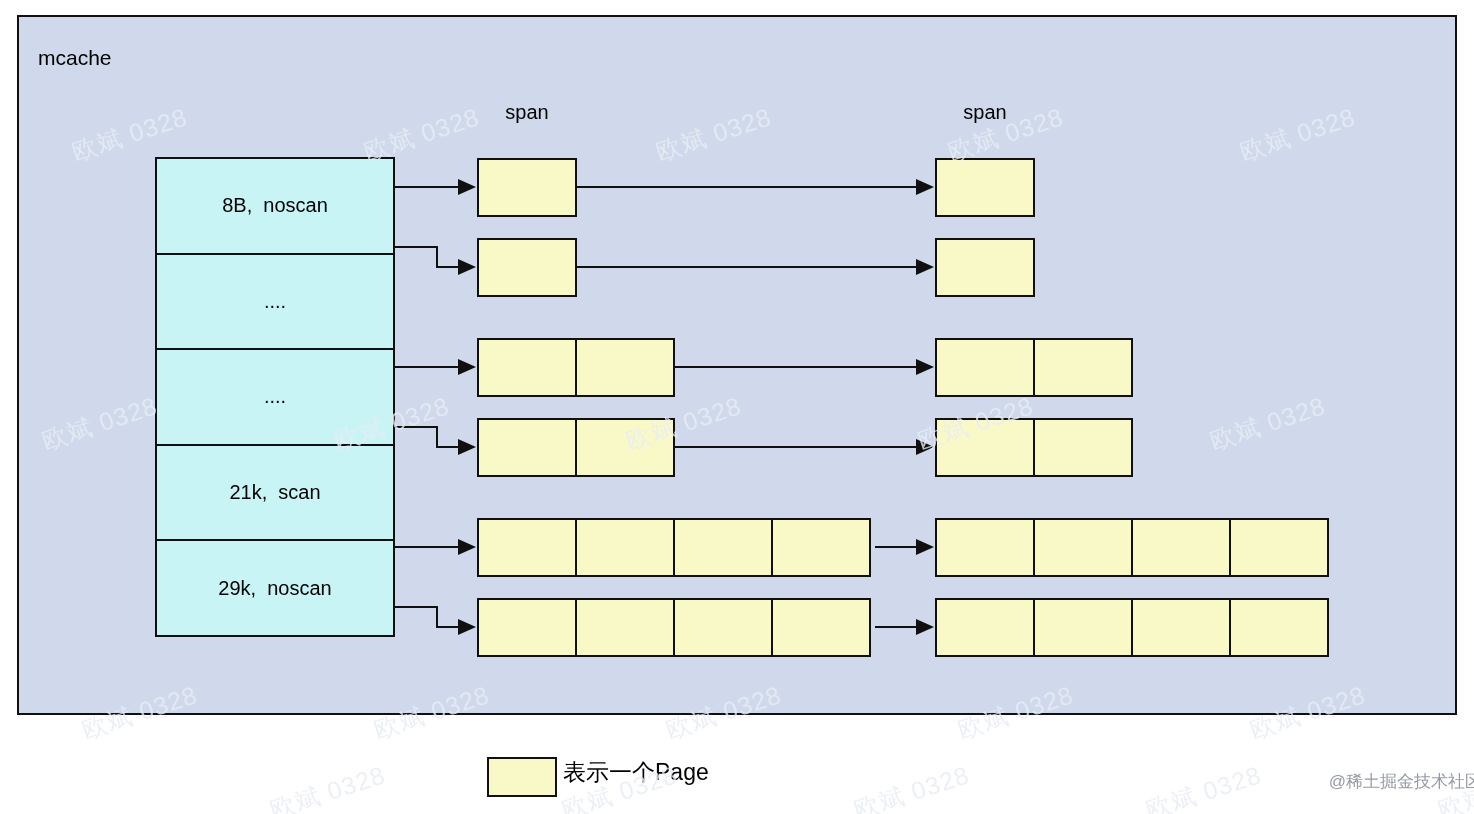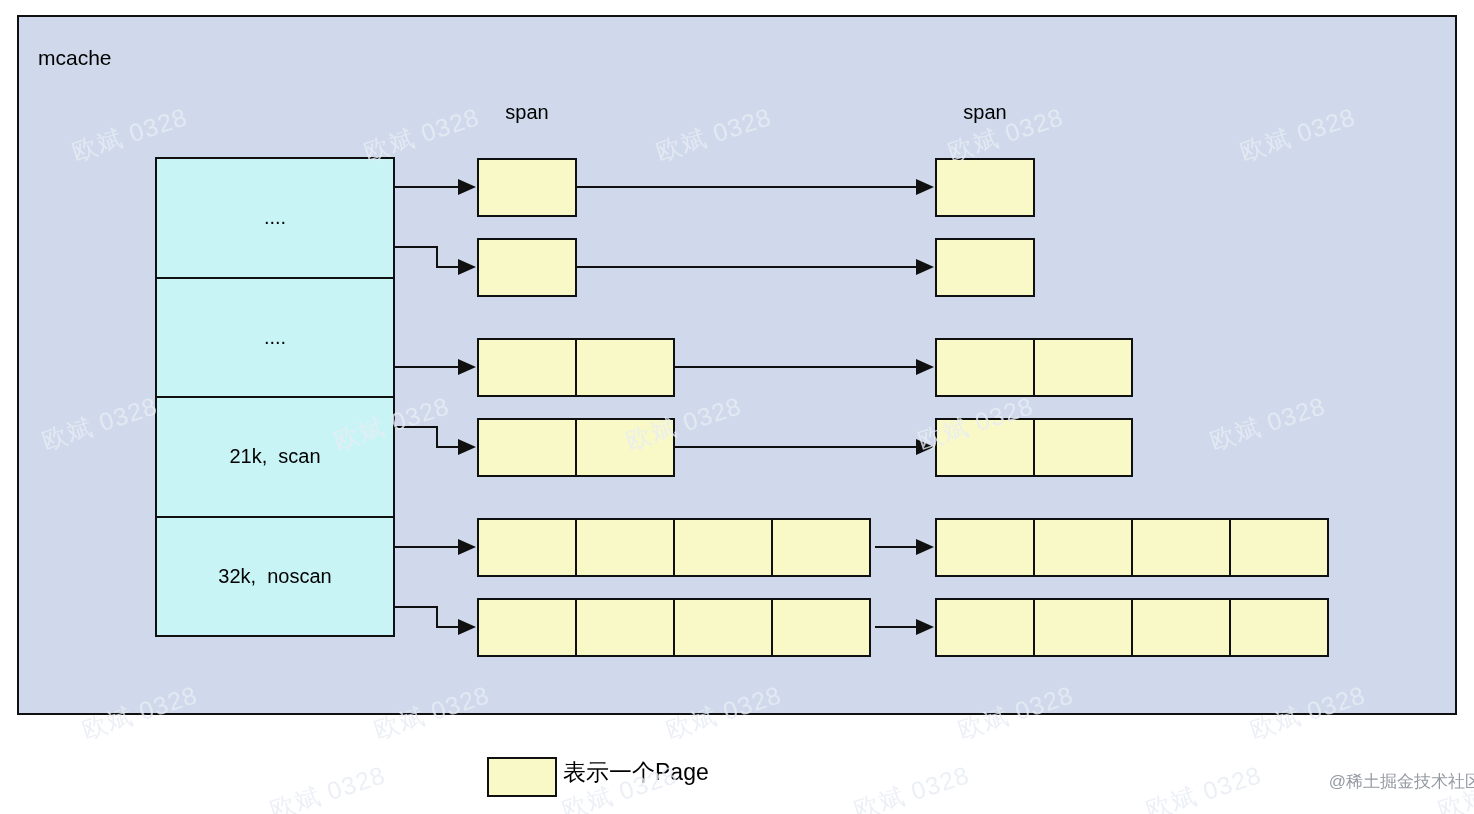--- a/index.html
+++ b/index.html
@@ -53,24 +53,25 @@
 <div class="page">
 
   <div class="diagram">
     <div class="title" style="left:19px;top:29px;">mcache</div>
   </div>
 
   <div class="span-label" style="left:477px;">span</div>
   <div class="span-label" style="left:935px;">span</div>
 
   <div id="column" class="cache-column">
+      <div class="ccell">8B,  noscan</div>
       <div class="ccell">....</div>
       <div class="ccell">....</div>
       <div class="ccell">21k,  scan</div>
-      <div class="ccell">32k,  noscan</div>
+      <div class="ccell">29k,  noscan</div>
     </div>
 
   <div id="boxes">
       <div class="group" style="left: 477px; top: 157.5px;">
         <div class="pcell"></div>
       </div>
       <div class="group" style="left: 935px; top: 157.5px;">
         <div class="pcell"></div>
       </div>
       <div class="group" style="left: 477px; top: 237.5px;">

